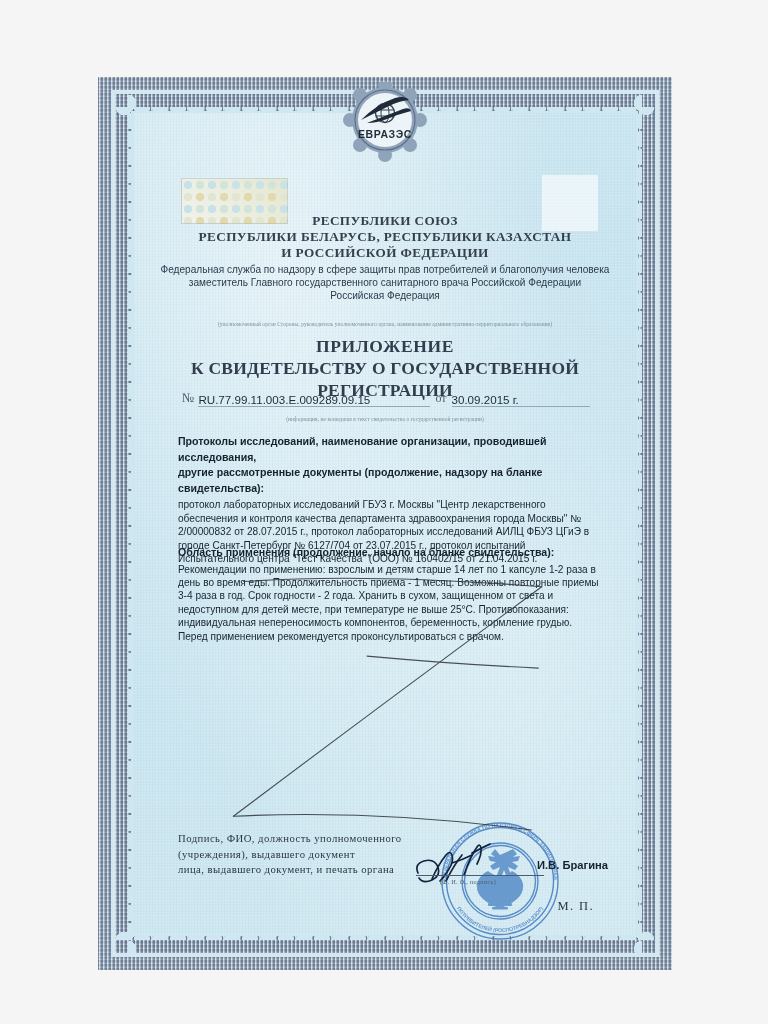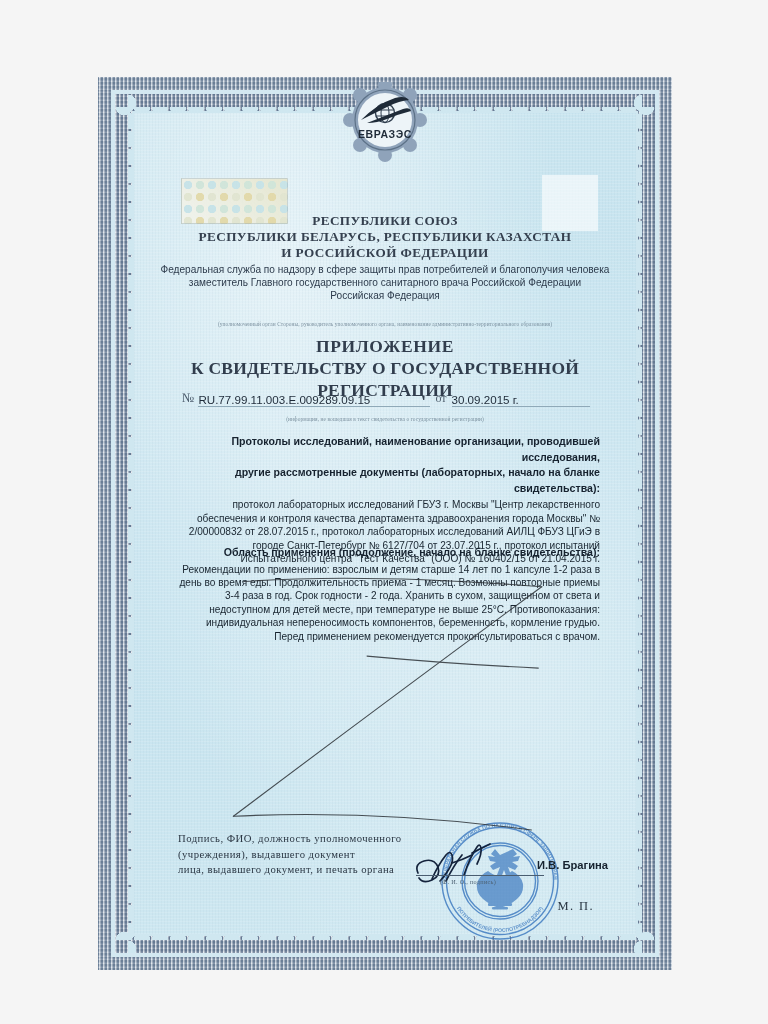--- a/index.html
+++ b/index.html
@@ -267,21 +267,20 @@
     color: #51616f;
     padding: 0 5px 1px 5px;
   }
   .numline .rule.date { flex: 1 1 auto; }
 
   
   .section {
     position: absolute;
     left: 44px;
     right: 36px;
-    text-align: right;
   }
   .sec-protocols { top: 321px; }
   .sec-scope     { top: 432px; }
 
   .sec-head {
     font-family: "Liberation Sans", sans-serif;
     font-size: 10.6px;
     font-weight: bold;
     line-height: 15.6px;
     color: #16222f;
@@ -426,21 +425,21 @@
         <span class="rule date">
           <span>30.09.2015 г.</span>
         </span>
       </div>
 
       <div class="caption caption-info">(информация, не вошедшая в текст свидетельства о государственной регистрации)</div>
 
       <div class="section sec-protocols">
         <div class="sec-head">
           <div>Протоколы исследований, наименование организации, проводившей исследования,</div>
-          <div>другие рассмотренные документы (лабораторных, начало на бланке свидетельства):</div>
+          <div>другие рассмотренные документы (продолжение, надзору на бланке свидетельства):</div>
         </div>
         <div class="sec-body">протокол лабораторных исследований ГБУЗ г. Москвы "Центр лекарственного обеспечения и контроля качества департамента здравоохранения города Москвы" № 2/00000832 от 28.07.2015 г., протокол лабораторных исследований АИЛЦ ФБУЗ ЦГиЭ в городе Санкт-Петербург № 6127/704 от 23.07.2015 г., протокол испытаний Испытательного центра "Тест Качества" (ООО) № 160402/15 от 21.04.2015 г.</div>
       </div>
 
       <div class="section sec-scope">
         <div class="sec-head">
           <div>Область применения (продолжение, начало на бланке свидетельства):</div>
         </div>
         <div class="sec-body">Рекомендации по применению: взрослым и детям старше 14 лет по 1 капсуле 1-2 раза в день во время еды. Продолжительность приема - 1 месяц. Возможны повторные приемы 3-4 раза в год. Срок годности - 2 года. Хранить в сухом, защищенном от света и недоступном для детей месте, при температуре не выше 25°C. Противопоказания: индивидуальная непереносимость компонентов, беременность, кормление грудью. Перед применением рекомендуется проконсультироваться с врачом.</div>
       </div>

